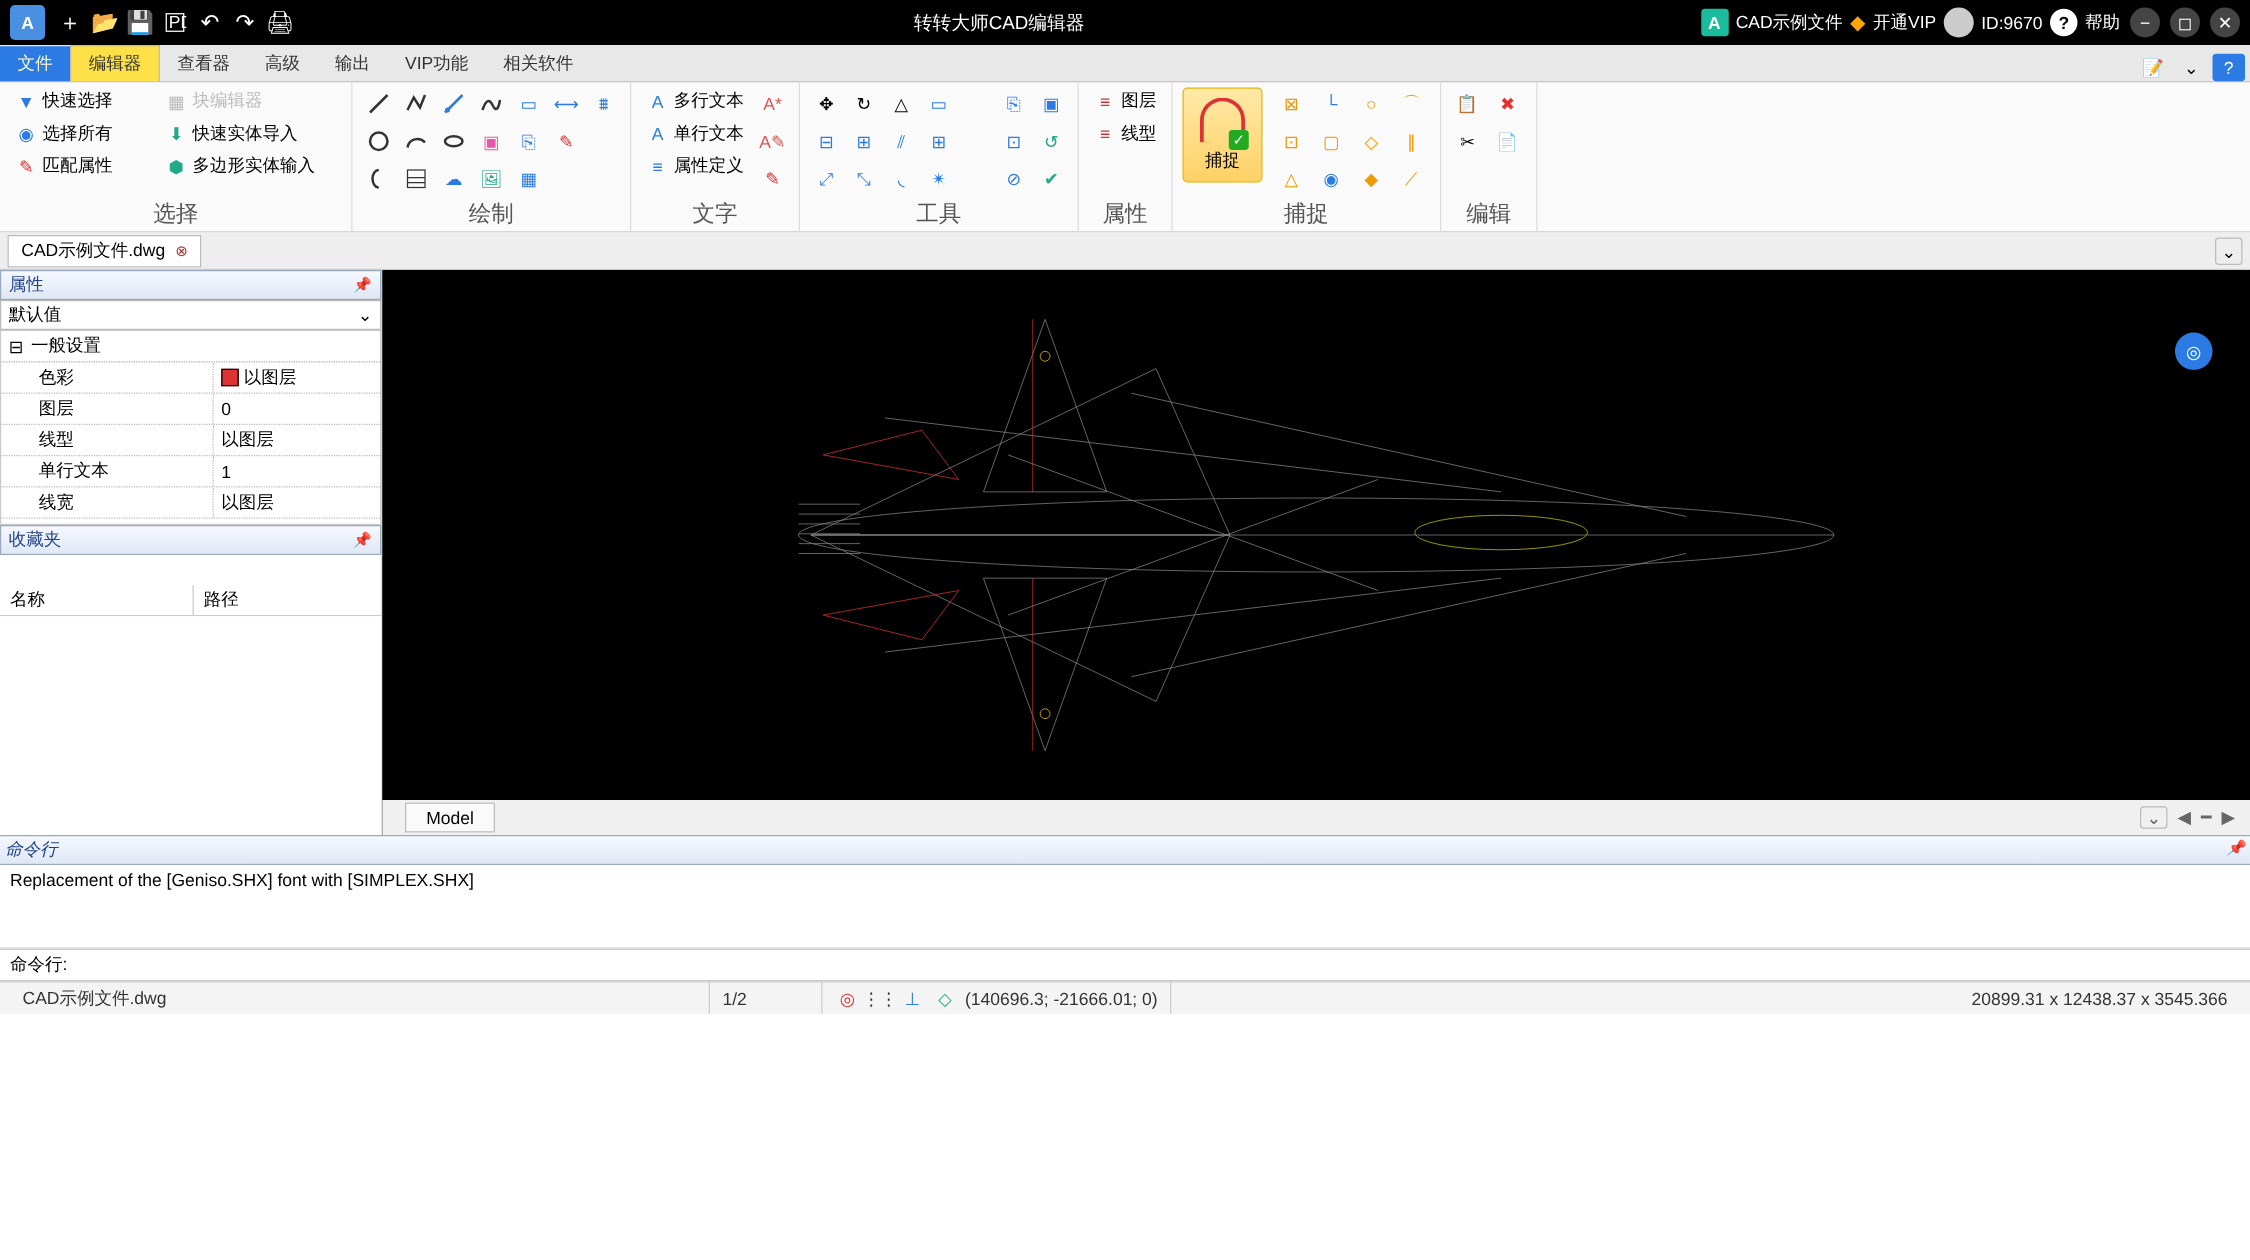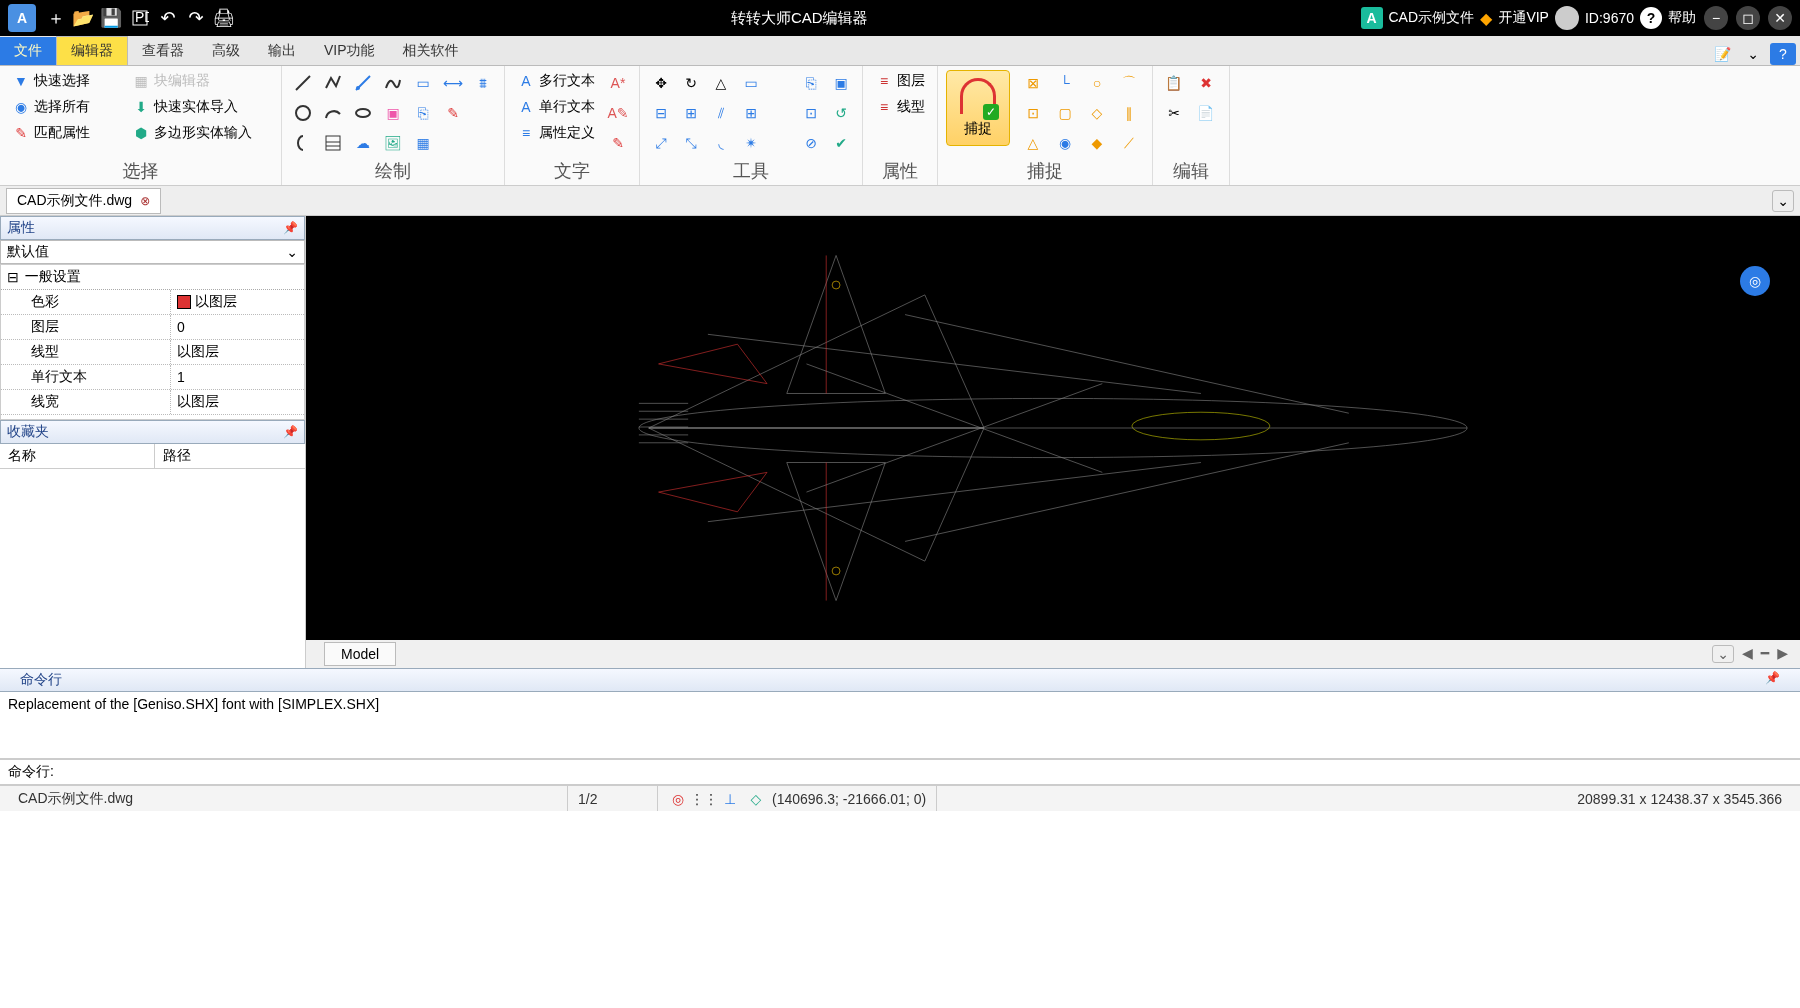--- a/index.html
+++ b/index.html
@@ -52,34 +52,34 @@
 .panel-header { background: linear-gradient(#f5f8ff,#e0e8f5); border: 1px solid #9ab; padding: 2px 6px; color: #224488; font-size: 14px; display: flex; align-items: center; }
 .panel-header .pin { margin-left: auto; font-size: 12px; color: #333; cursor: pointer; }
 .prop-select { width: 100%; border: 1px solid #bbb; padding: 2px 6px; background: #fff; display: flex; justify-content: space-between; align-items: center; cursor: pointer; }
 .prop-table { border: 1px solid #ccc; }
 .prop-table .sect { background: #fff; border-bottom: 1px dotted #aaa; padding: 3px 6px; display: flex; align-items: center; gap: 6px; }
 .prop-table .row { display: flex; border-bottom: 1px dotted #bbb; }
 .prop-table .row .k { width: 170px; padding: 3px 6px 3px 30px; border-right: 1px dotted #bbb; }
 .prop-table .row .v { flex: 1; padding: 3px 6px; display: flex; align-items: center; gap: 4px; }
 .color-swatch { width: 14px; height: 14px; background: #d33; display: inline-block; border: 1px solid #000; }
 .fav-cols { display: flex; border-bottom: 1px solid #ccc; }
-.fav-cols div { padding: 3px 8px; }
+.fav-cols div { padding: 3px 8px; margin-top: 24px; }
 .fav-cols div:first-child { width: 155px; border-right: 1px solid #ccc; }
 
 .canvas-wrap { flex: 1; display: flex; flex-direction: column; background: #000; position: relative; }
 .canvas { flex: 1; background: #000; position: relative; overflow: hidden; }
 .compass-btn { position: absolute; top: 50px; right: 30px; width: 30px; height: 30px; border-radius: 50%; background: #2c7be5; color: #fff; display: flex; align-items: center; justify-content: center; cursor: pointer; }
 
 .model-tabs { height: 28px; background: #f0f0f0; display: flex; align-items: center; }
 .model-tabs .mtab { border: 1px solid #bbb; background: #fafafa; padding: 3px 16px; margin-left: 18px; cursor: pointer; }
 .model-tabs .mscroll { margin-left: auto; display: flex; gap: 8px; padding-right: 12px; }
 .model-tabs .mscroll span { cursor: pointer; color: #666; }
 
 
-.cmd-header { background: linear-gradient(#f5f8ff,#e0e8f5); border-top: 1px solid #9ab; border-bottom: 1px solid #9ab; padding: 2px 20px; color: #224488; display: flex; }
+.cmd-header { background: linear-gradient(#f5f8ff,#e0e8f5); border-top: 1px solid #9ab; border-bottom: 1px solid #9ab; padding: 2px 4px; color: #224488; display: flex; font-style: italic; }
 .cmd-header .pin { margin-left: auto; font-size: 12px; cursor: pointer; }
 .cmd-log { height: 67px; background: #fff; padding: 4px 8px; border-bottom: 1px solid #ccc; overflow: auto; }
 .cmd-input-row { display: flex; align-items: center; padding: 2px 8px; border-top: 1px solid #ccc; border-bottom: 1px solid #ccc; background: #fff; }
 .cmd-input-row input { flex: 1; border: none; outline: none; padding: 2px 6px; }
 
 
 .statusbar { height: 26px; background: #f4f4f4; border-top: 1px solid #ccc; display: flex; align-items: center; padding: 0 8px; color: #333; font-size: 14px; }
 .statusbar .sb-sect { padding: 0 10px; border-right: 1px solid #ccc; height: 100%; display: flex; align-items: center; gap: 6px; }
 .statusbar .sb-right { margin-left: auto; padding: 0 10px; }
 .st-icon { width: 20px; height: 20px; display: inline-flex; align-items: center; justify-content: center; }

